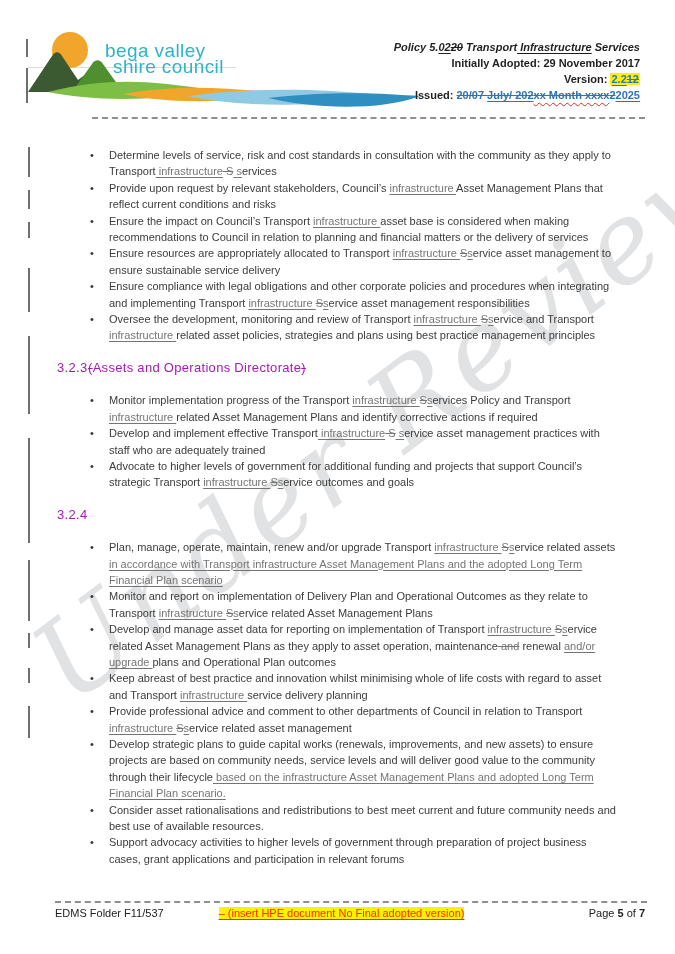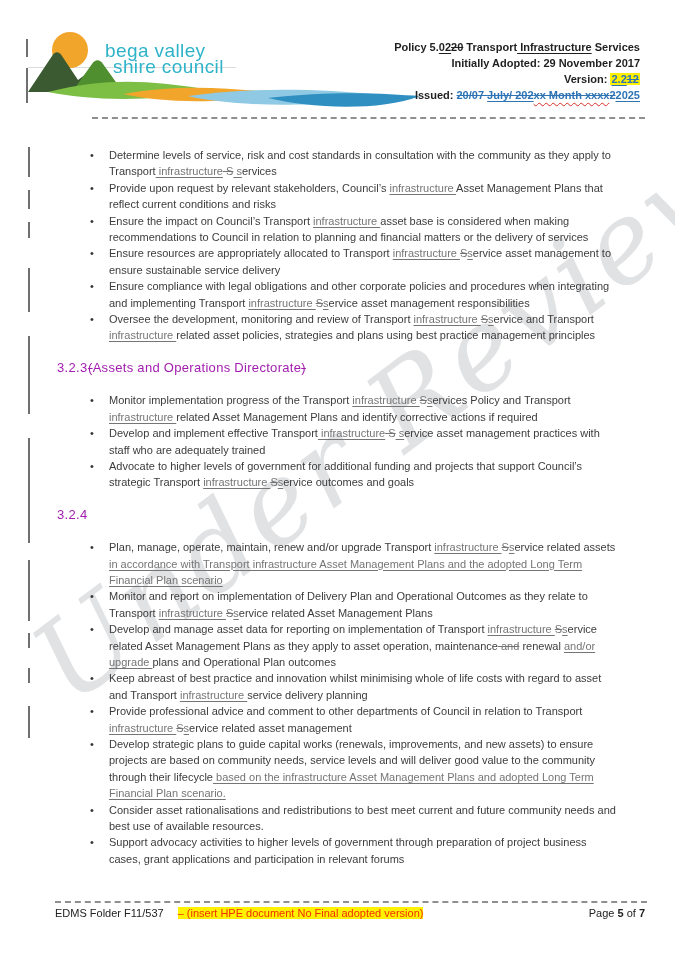--- a/index.html
+++ b/index.html
@@ -16,21 +16,21 @@
 
   
   .logo-wrap{position:absolute;left:28px;top:30px;width:392px;height:80px;}
   .logo-underline{position:absolute;left:28px;top:67px;width:208px;height:1px;background:#dcdcdc;}
   .logo-text{position:absolute;left:105px;top:43px;color:#2fb3c9;font-size:19px;line-height:16px;
              letter-spacing:.4px;}
   .logo-text .l2{margin-left:8px;}
 
   .header-meta{position:absolute;top:39px;right:35px;text-align:right;font-size:11px;font-weight:bold;
                line-height:16px;color:#1f1f1f;}
-  .policy-line{}
+  .policy-line{font-style:italic;}
   .policy-line .seg-i,.policy-line .seg-d{color:inherit;}
 
   .hl{background:#fff100;padding:0 1px;text-align:right;}
   .blue-track .seg-i,.blue-track .seg-d,.blue-track .seg-w,
   .blue-track .seg-w .seg-d,.blue-track .seg-i .seg-d{color:#2e74b5;}
 
   
   .seg-n{}
   .seg-i{text-decoration:underline;text-decoration-thickness:1px;text-underline-offset:2px;color:#757575;}
   .seg-d{text-decoration:line-through;text-decoration-thickness:1px;color:#757575;}
@@ -47,21 +47,21 @@
   .content li{position:relative;padding-left:20px;}
   .content li::before{content:"\2022";position:absolute;left:1px;top:0;color:#333;font-size:11px;}
   .section-heading{display:flex;color:#a21caf;font-size:13px;letter-spacing:.3px;margin:14px 0 9px 0;}
   .section-heading .sh-num{width:31px;flex:0 0 31px;}
   .section-heading .seg-d{color:inherit;}
 
   
   .footer-row{position:absolute;top:907px;left:55px;right:30px;display:flex;align-items:baseline;
               font-size:11px;color:#222;}
   .edms{margin-right:14px;text-align:right;}
-  .footer-hl{background:#fff100;color:#f03000;text-underline-offset:2px;}
+  .footer-hl{background:#fff100;color:#f03000;text-decoration:underline;text-underline-offset:2px;margin-left:41px;}
   .page-num{margin-left:auto;}
   .page-num b{font-weight:bold;}
 </style>
 </head>
 <body>
 
 <div class="page">
 
   <div class="watermark">Under Review</div>
 

